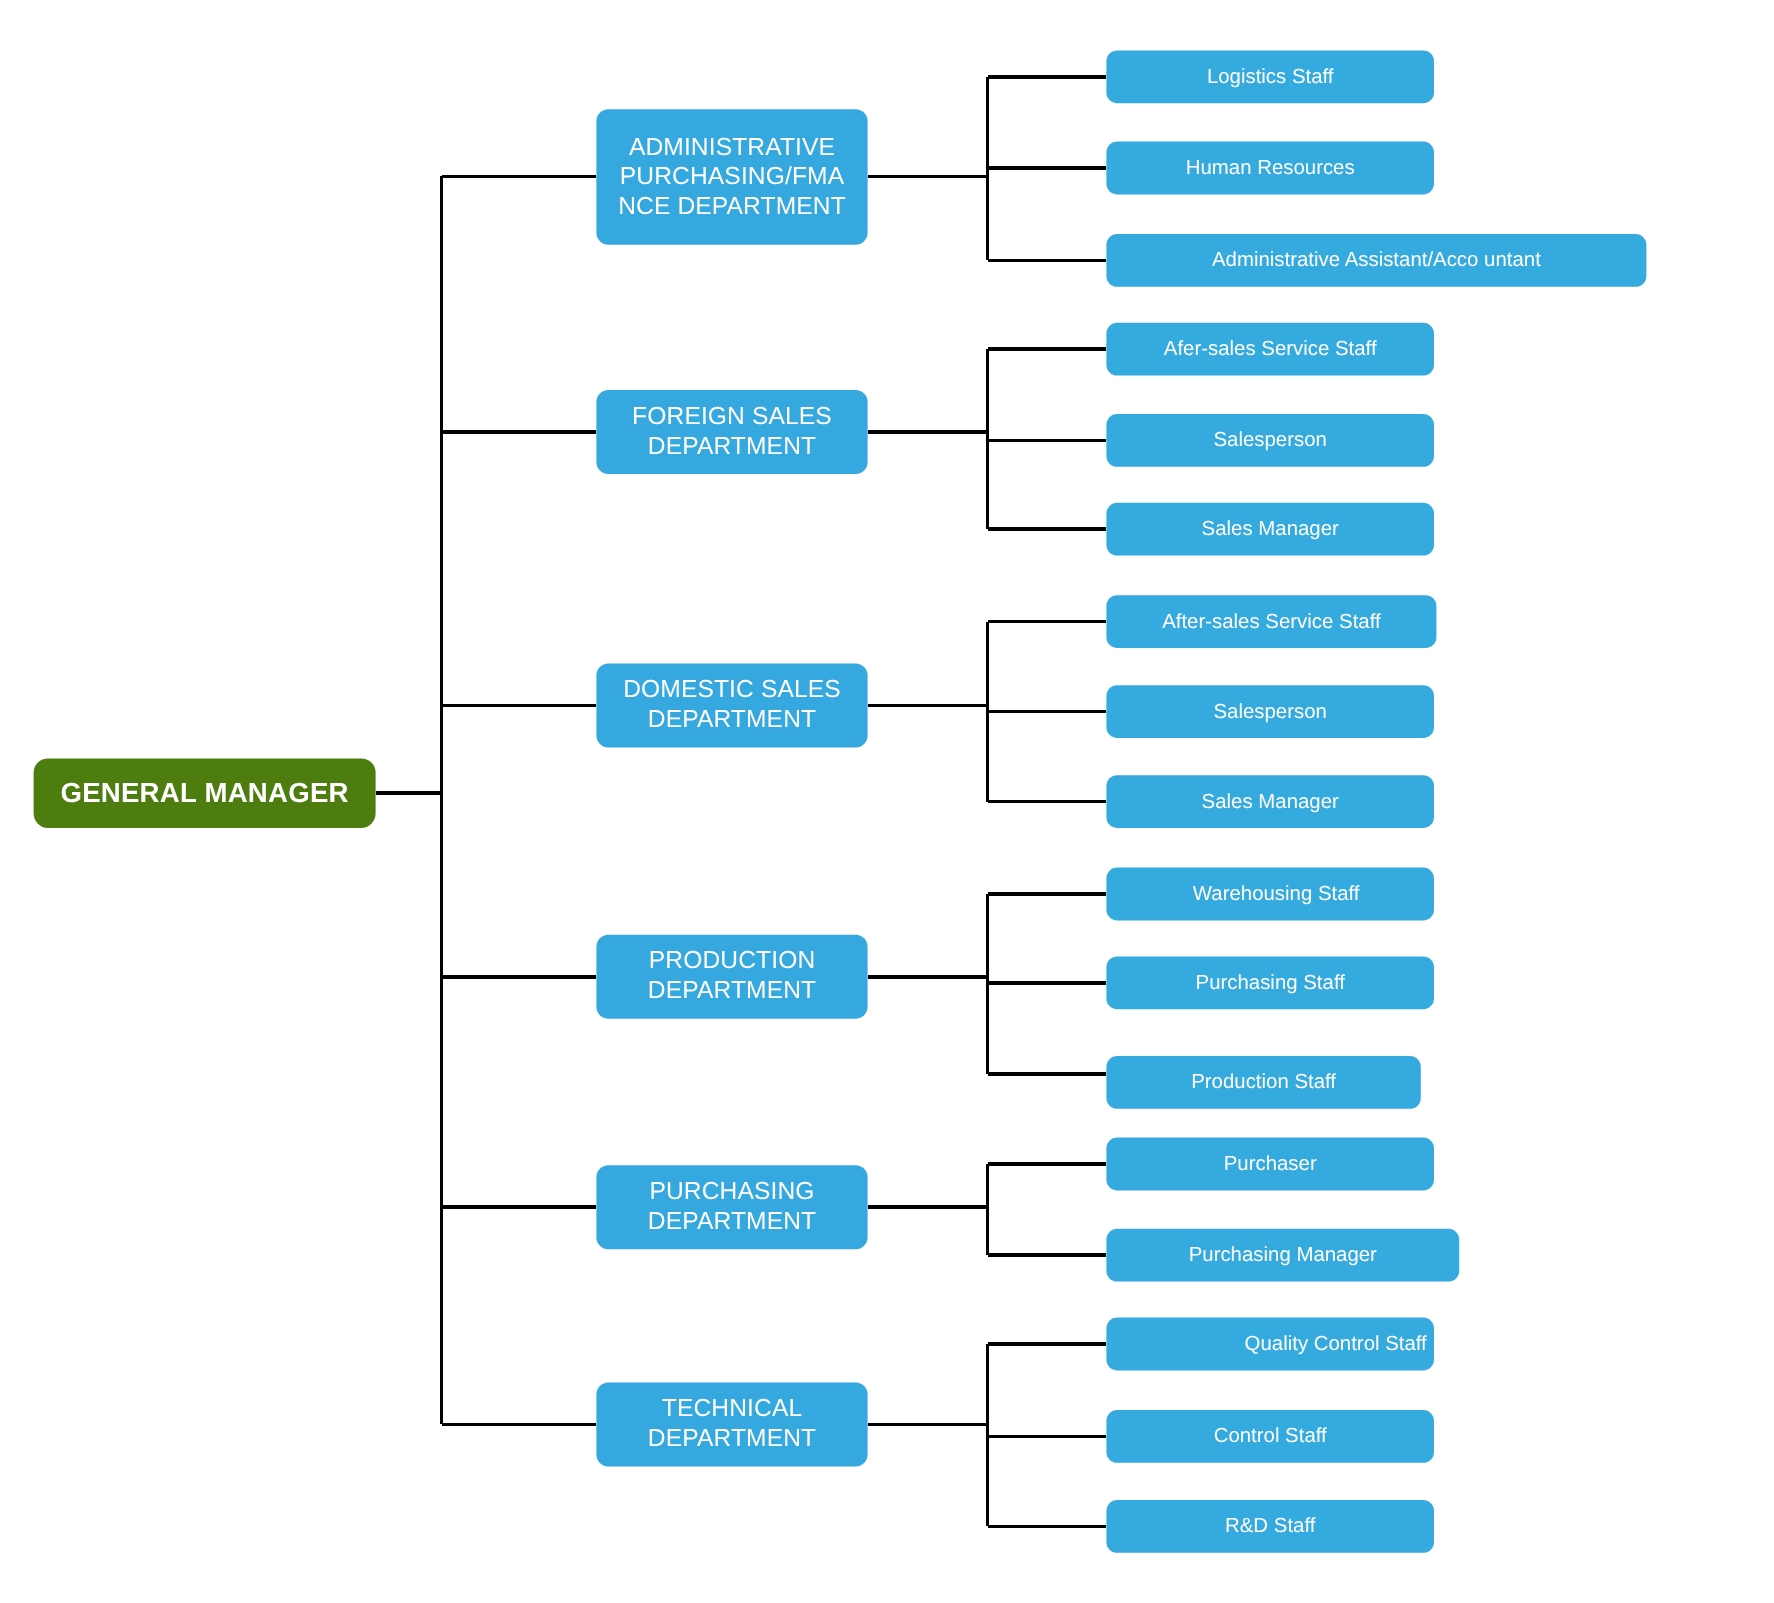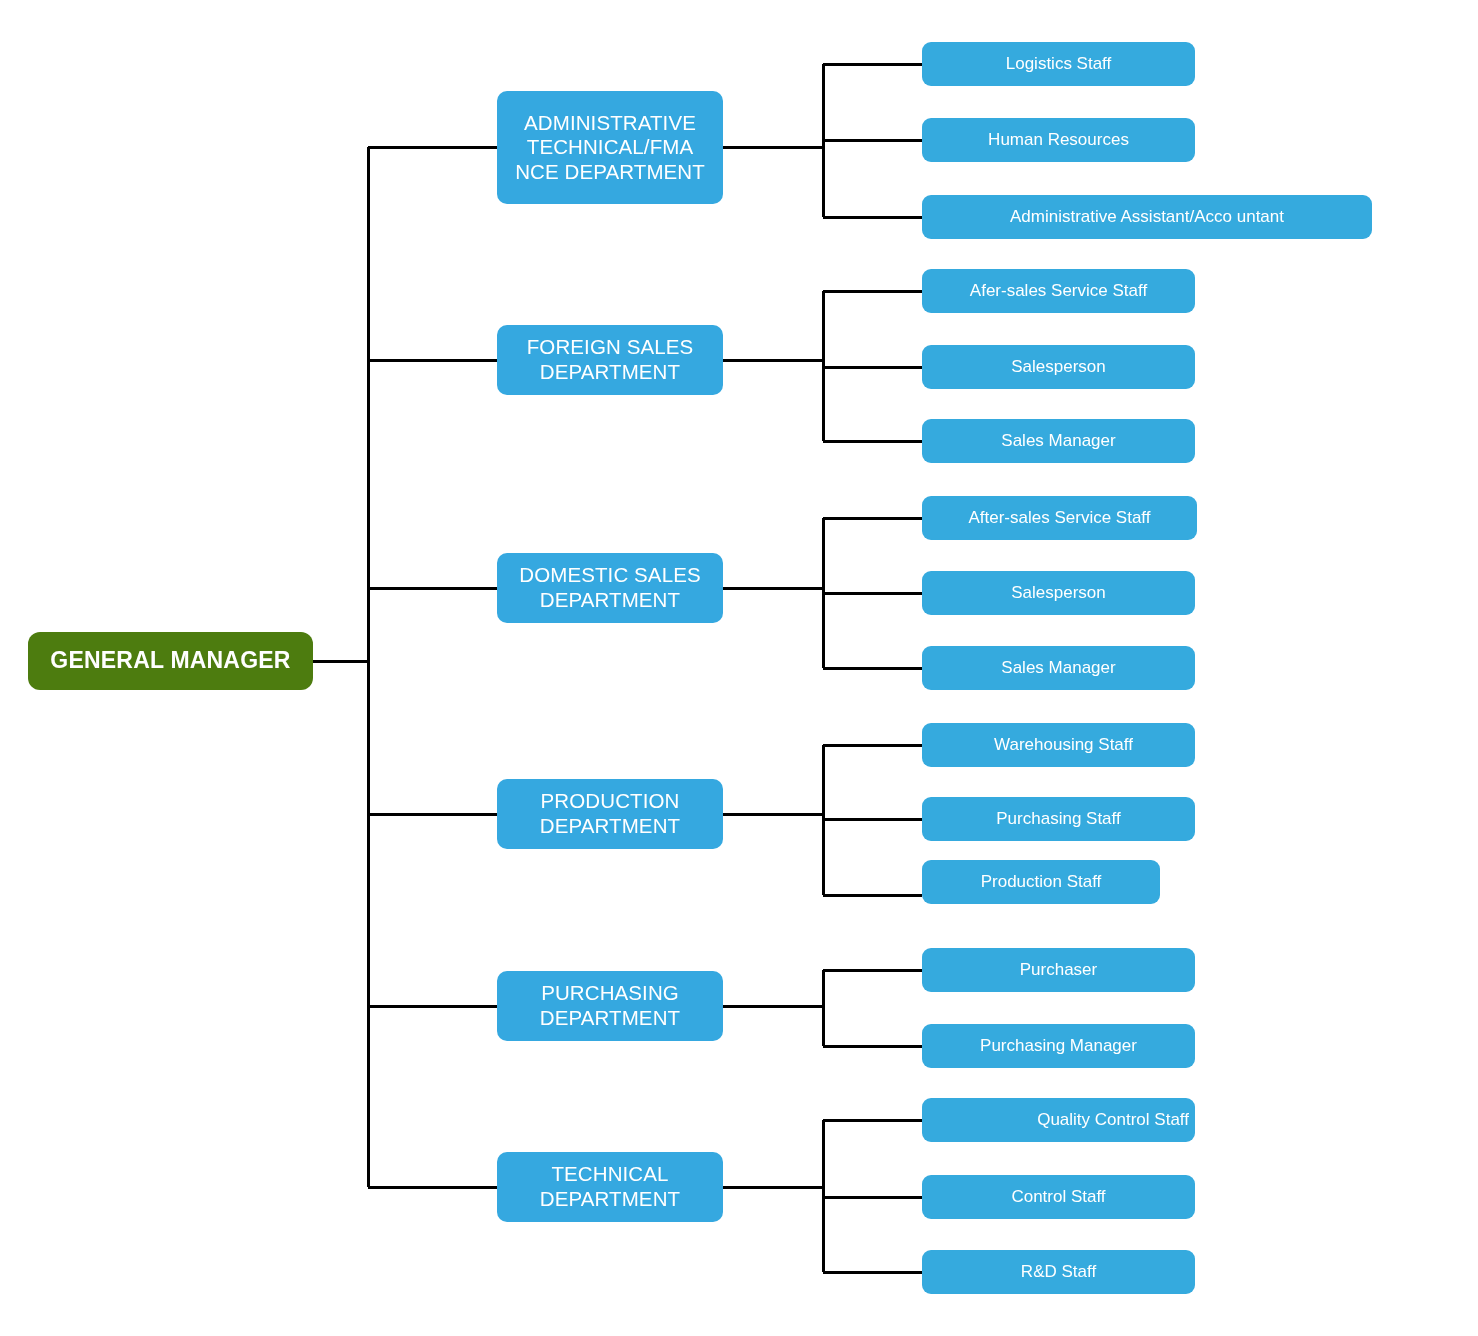--- a/index.html
+++ b/index.html
@@ -118,21 +118,21 @@
     </g>
   </svg>
 
   <div class="node node-root" style="left:28px; top:632px; width:285px; height:58px;">
     <span>GENERAL MANAGER</span>
   </div>
 
   <div class="node node-dept" style="left:497px; top:91px; width:226px; height:113px;">
     <div>
       <span class="dept-line">ADMINISTRATIVE</span>
-      <span class="dept-line">TECHNICAL/FMA</span>
+      <span class="dept-line">PURCHASING/FMA</span>
       <span class="dept-line">NCE DEPARTMENT</span>
     </div>
   </div>
 
   <div class="node node-role" style="left:922px; top:42px; width:273px; height:44px;">
     <span>Logistics Staff</span>
   </div>
   <div class="node node-role" style="left:922px; top:118px; width:273px; height:44px;">
     <span>Human Resources</span>
   </div>
@@ -180,35 +180,35 @@
       <span class="dept-line">DEPARTMENT</span>
     </div>
   </div>
 
   <div class="node node-role" style="left:922px; top:723px; width:273px; height:44px;padding-left:16px;">
     <span>Warehousing Staff</span>
   </div>
   <div class="node node-role" style="left:922px; top:797px; width:273px; height:44px;">
     <span>Purchasing Staff</span>
   </div>
-  <div class="node node-role" style="left:922px; top:860px; width:238px; height:44px;">
+  <div class="node node-role" style="left:922px; top:880px; width:262px; height:44px;">
     <span>Production Staff</span>
   </div>
 
   <div class="node node-dept" style="left:497px; top:971px; width:226px; height:70px;">
     <div>
       <span class="dept-line">PURCHASING</span>
       <span class="dept-line">DEPARTMENT</span>
     </div>
   </div>
 
   <div class="node node-role" style="left:922px; top:948px; width:273px; height:44px;">
     <span>Purchaser</span>
   </div>
-  <div class="node node-role" style="left:922px; top:1024px; width:273px; height:44px;text-align:right;">
+  <div class="node node-role" style="left:922px; top:1024px; width:294px; height:44px;text-align:right;">
     <span>Purchasing Manager</span>
   </div>
 
   <div class="node node-dept" style="left:497px; top:1152px; width:226px; height:70px;">
     <div>
       <span class="dept-line">TECHNICAL</span>
       <span class="dept-line">DEPARTMENT</span>
     </div>
   </div>
 

